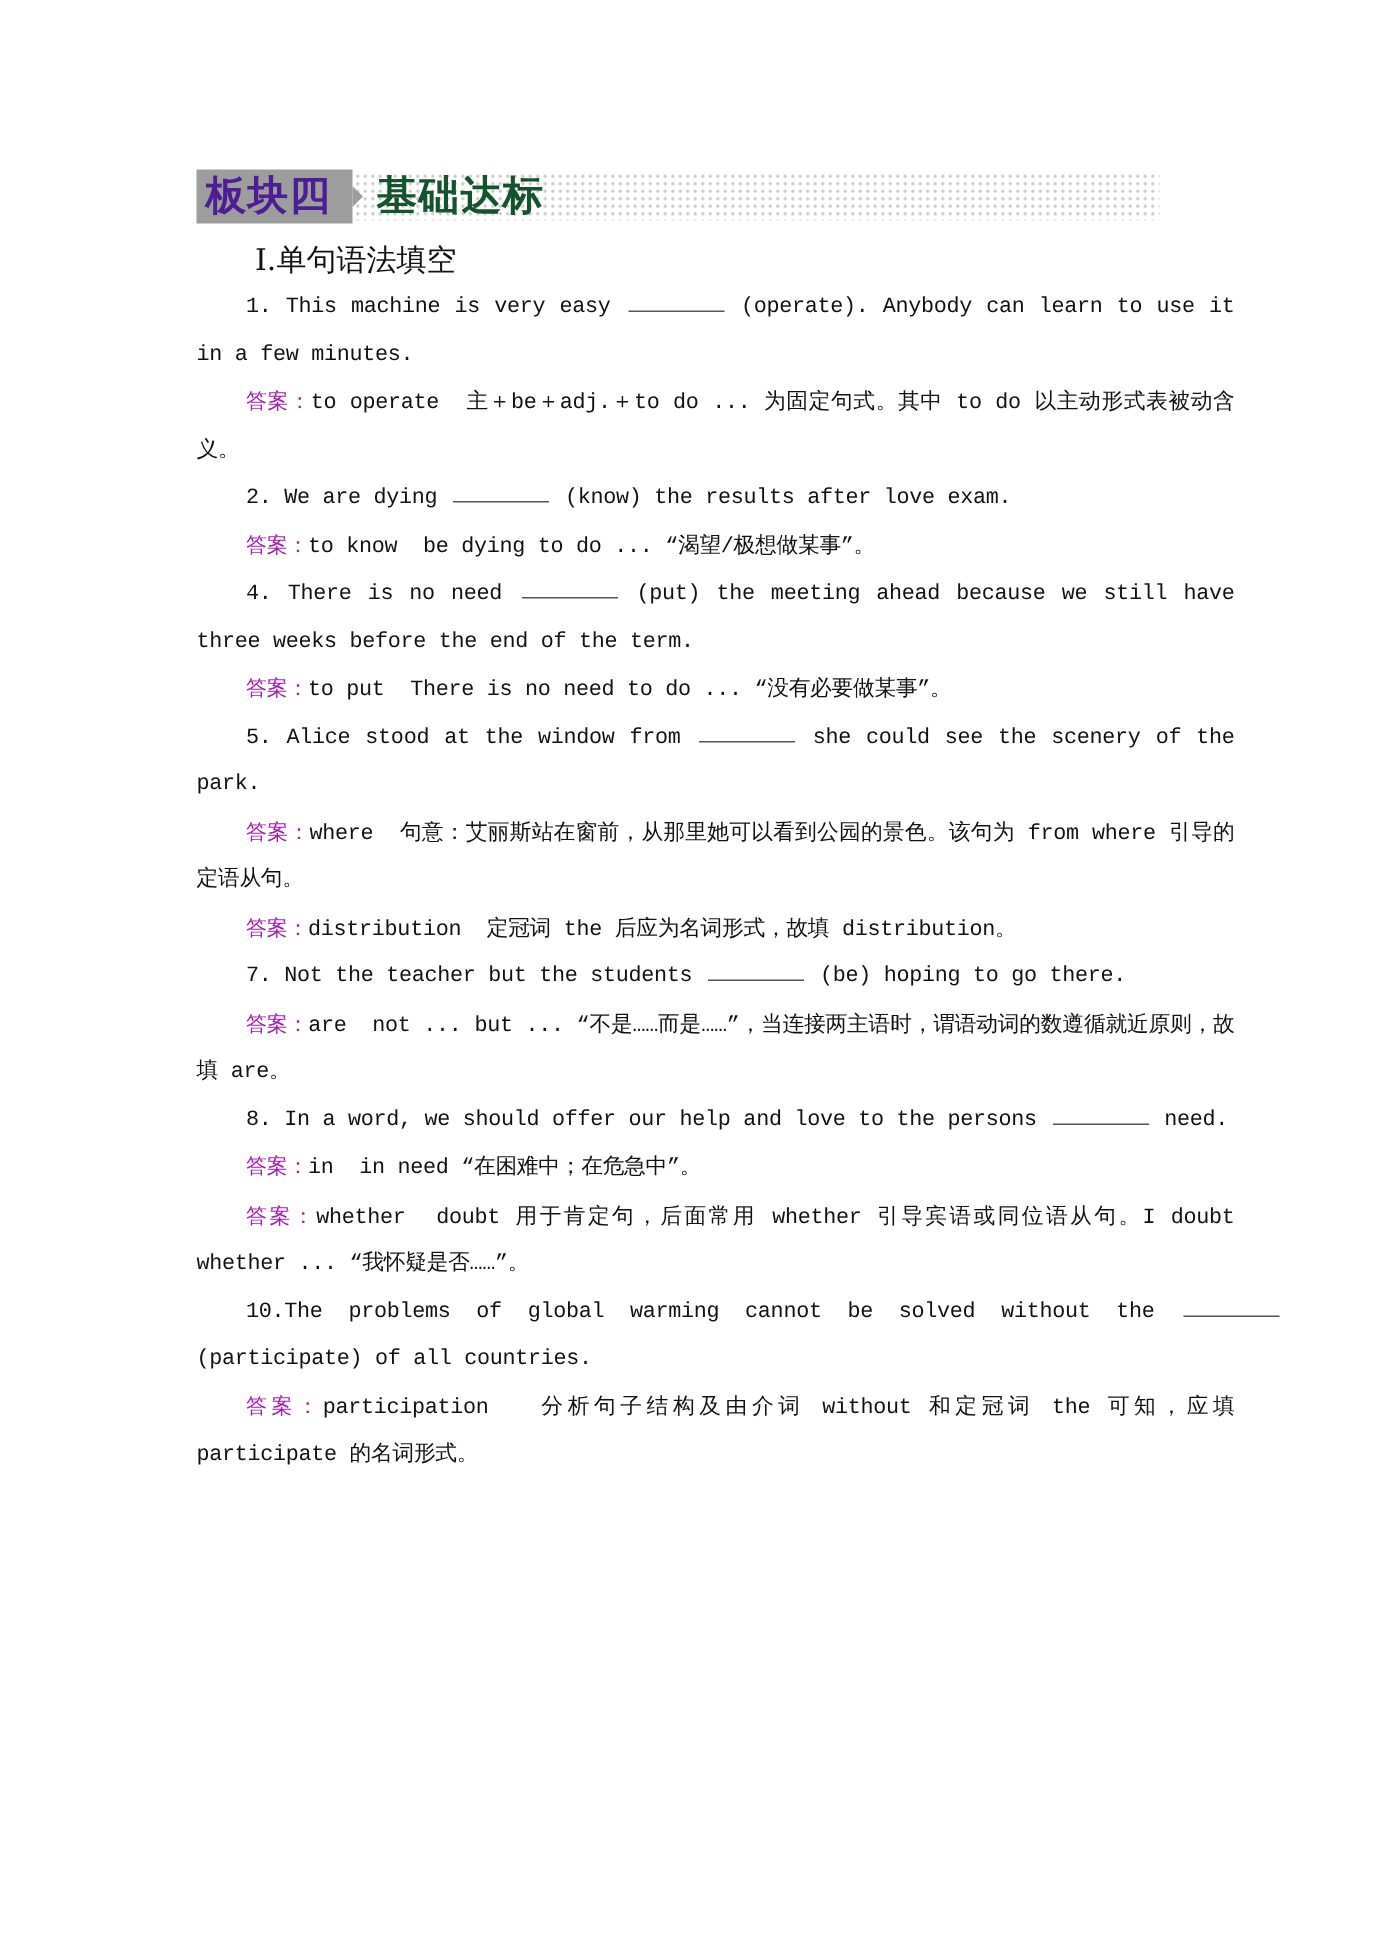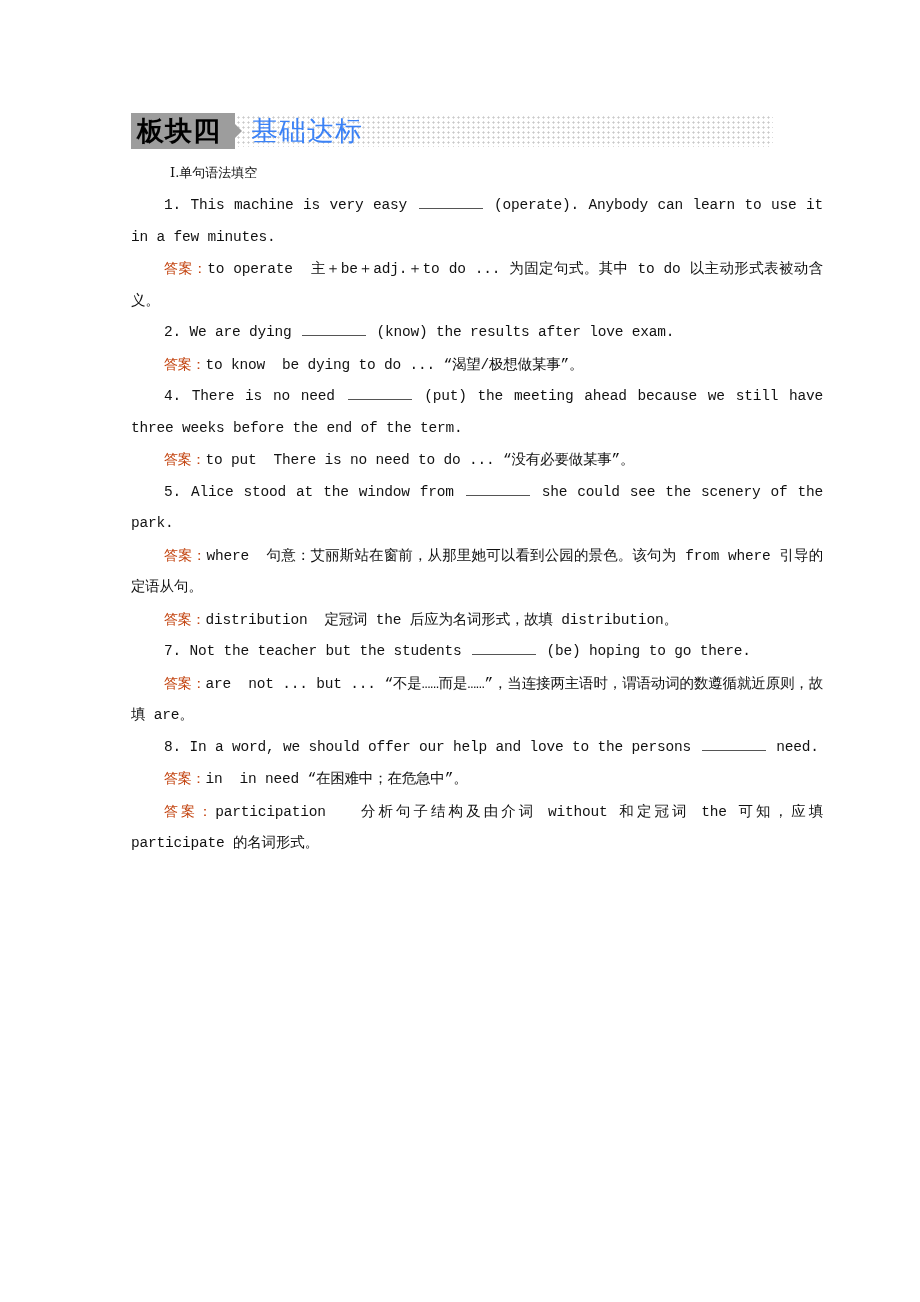--- a/index.html
+++ b/index.html
@@ -3,32 +3,32 @@
 <meta charset="utf-8">
 <style>
   html, body { margin: 0; padding: 0; background: #ffffff; }
   body { width: 920px; height: 1302px; position: relative; overflow: hidden;
          font-family: "DejaVu Serif", "Liberation Serif", serif; color: #111; }
   .banner { position: absolute; left: 131px; top: 113px; width: 642px; height: 36px; }
   .banner-dots { position: absolute; left: 0; top: 2px; right: 0; bottom: 2px;
     background-image: radial-gradient(circle, #c9c9c9 0.9px, transparent 1.2px);
     background-size: 5px 5px; }
   .banner-box { position: absolute; left: 0; top: 0; width: 104px; height: 36px; background: #9d9d9d;
-    color: #000000; font-weight: bold; font-size: 27px; line-height: 36px; padding-left: 6px;
+    color: #4c1d95; font-weight: bold; font-size: 27px; line-height: 36px; padding-left: 6px;
     box-sizing: border-box; letter-spacing: 1px; font-family: "DejaVu Sans", sans-serif; }
   .banner-arrow { position: absolute; left: 104px; top: 11px; width: 0; height: 0;
     border-top: 7px solid transparent; border-bottom: 7px solid transparent; border-left: 7px solid #9d9d9d; }
   .banner-title { position: absolute; left: 120px; top: 0; height: 36px; line-height: 36px;
-    font-size: 27px; font-weight: normal; color: #3b82f6; letter-spacing: 1px; background: transparent;
+    font-size: 27px; font-weight: bold; color: #14532d; letter-spacing: 1px; background: transparent;
     font-family: "DejaVu Sans", sans-serif; }
-  .section { position: absolute; left: 170px; top: 163px; font-size: 13px; line-height: 20px; }
+  .section { position: absolute; left: 170px; top: 163px; font-size: 20px; line-height: 20px; }
   .content { position: absolute; left: 131px; top: 190px; width: 692px; font-size: 14.5px; line-height: 31.5px;
     font-family: "Liberation Mono", "DejaVu Sans Mono", monospace; letter-spacing: -0.2px; }
   .para { margin: 0; text-indent: 33px; text-align: justify; }
-  .ans-label { color: #c2410c; font-family: "DejaVu Sans", sans-serif; font-size: 14px; }
+  .ans-label { color: #a21caf; font-family: "DejaVu Sans", sans-serif; font-size: 14px; }
   .blank { display: inline-block; width: 64px; border-bottom: 1px solid #555; height: 14px; vertical-align: baseline; margin: 0 2px; }
   .wide { width: 724px; }
 </style>
 </head>
 <body>
 
 <div class="banner">
   <div class="banner-dots"></div>
   <div class="banner-box">板块四</div>
   <div class="banner-arrow"></div>
@@ -53,15 +53,17 @@
   <p class="para"><span class="ans-label">答案：</span><span>where</span>&nbsp; <span>句意：艾丽斯站在窗前，从那里她可以看到公园的景色。该句为 from where 引导的定语从句。</span></p>
 
   <p class="para"><span class="ans-label">答案：</span><span>distribution</span>&nbsp; <span>定冠词 the 后应为名词形式，故填 distribution。</span></p>
 
   <p class="para"><span>7.</span> <span>Not the teacher but the students</span> <span class="blank"></span> <span>(be) hoping to go there.</span></p>
   <p class="para"><span class="ans-label">答案：</span><span>are</span>&nbsp; <span>not ... but ... “不是……而是……”，当连接两主语时，谓语动词的数遵循就近原则，故填 are。</span></p>
 
   <p class="para"><span>8.</span> <span>In a word, we should offer our help and love to the persons</span> <span class="blank"></span> <span>need.</span></p>
   <p class="para"><span class="ans-label">答案：</span><span>in</span>&nbsp; <span>in need “在困难中；在危急中”。</span></p>
 
+  <p class="para"><span class="ans-label">答案：</span><span>whether</span>&nbsp; <span>doubt 用于肯定句，后面常用 whether 引导宾语或同位语从句。I doubt whether ... “我怀疑是否……”。</span></p>
 
+  <p class="para wide"><span>10.</span><span>The problems of global warming cannot be solved without the</span> <span class="blank"></span> <span>(participate) of all countries.</span></p>
   <p class="para"><span class="ans-label">答案：</span><span>participation</span>&nbsp;&nbsp; <span>分析句子结构及由介词 without 和定冠词 the 可知，应填 participate 的名词形式。</span></p>
 </div>
 
 </body></html>

